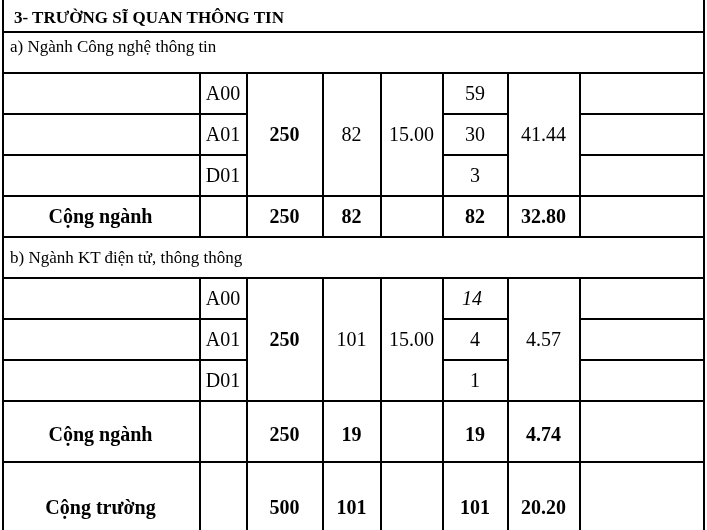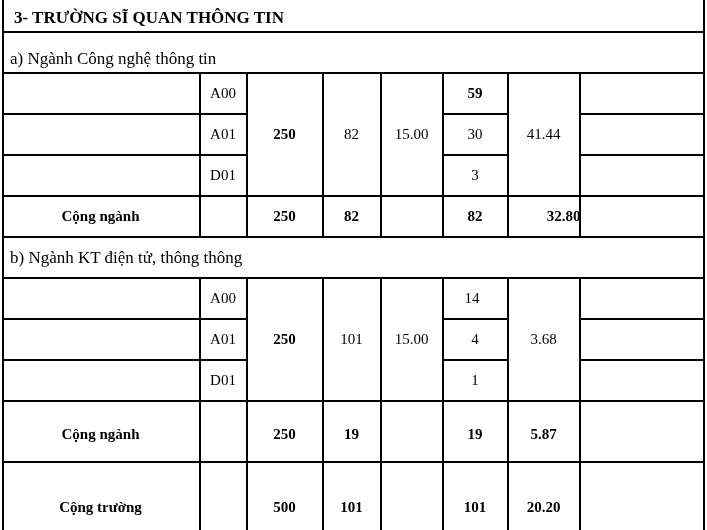--- a/index.html
+++ b/index.html
@@ -1,21 +1,21 @@
 <!DOCTYPE html>
 <html><head>
   <meta charset="utf-8">
   <style>
     html, body { margin:0; padding:0; background:#ffffff; }
     body { width:707px; height:530px; overflow:hidden; position:relative;
            font-family:"Liberation Serif", "DejaVu Serif", serif; color:#000; }
     .line-h { position:absolute; height:1.5px; background:#000; }
     .line-v { position:absolute; width:1.5px; background:#000; }
     .cell { position:absolute; display:flex; align-items:center; justify-content:center;
-            font-size:15px; white-space:nowrap; }
+            font-size:20px; white-space:nowrap; }
     .cell.left { justify-content:flex-start; padding-left:8px; box-sizing:border-box; }
     .bold { font-weight:bold;border-radius:10px; }
     .title { font-size:17px; font-weight:bold; }
     .subtitle { font-size:17px; }
   </style>
 </head>
 <body>
 
 <div class="line-v" style="left:2px;top:0;height:530px;"></div>
 <div class="line-v" style="left:703px;top:0;height:530px;"></div>
@@ -53,61 +53,61 @@
 <div class="line-v" style="left:199px;top:277px;height:253px;"></div>
 <div class="line-v" style="left:246px;top:277px;height:253px;"></div>
 <div class="line-v" style="left:322px;top:277px;height:253px;"></div>
 <div class="line-v" style="left:380px;top:277px;height:253px;"></div>
 <div class="line-v" style="left:442px;top:277px;height:253px;"></div>
 <div class="line-v" style="left:507px;top:277px;height:253px;"></div>
 <div class="line-v" style="left:579px;top:277px;height:253px;"></div>
 
 <div class="cell left title" style="left:6px;top:4px;width:690px;height:28px;">3- TRƯỜNG SĨ QUAN THÔNG TIN</div>
 
-<div class="cell left subtitle" style="left:2px;top:33px;width:690px;height:28px;margin-top:12px;">a) Ngành Công nghệ thông tin</div>
+<div class="cell left subtitle" style="left:2px;top:33px;width:690px;height:28px;">a) Ngành Công nghệ thông tin</div>
 
 <div class="cell" style="left:200px;top:73px;width:46px;height:40px;">A00</div>
 <div class="cell" style="left:200px;top:114px;width:46px;height:40px;">A01</div>
 <div class="cell" style="left:200px;top:155px;width:46px;height:40px;">D01</div>
 
 <div class="cell bold" style="left:247px;top:73px;width:75px;height:122px;">250</div>
 <div class="cell" style="left:323px;top:73px;width:57px;height:122px;">82</div>
 <div class="cell" style="left:381px;top:73px;width:61px;height:122px;">15.00</div>
 
-<div class="cell" style="left:443px;top:73px;width:64px;height:40px;font-weight:bold;">59</div>
+<div class="cell" style="left:443px;top:73px;width:64px;height:40px;">59</div>
 <div class="cell" style="left:443px;top:114px;width:64px;height:40px;">30</div>
 <div class="cell" style="left:443px;top:155px;width:64px;height:40px;">3</div>
 
 <div class="cell" style="left:508px;top:73px;width:71px;height:122px;">41.44</div>
 
 <div class="cell bold" style="left:2px;top:196px;width:197px;height:40px;">Cộng ngành</div>
 <div class="cell bold" style="left:247px;top:196px;width:75px;height:40px;">250</div>
 <div class="cell bold" style="left:323px;top:196px;width:57px;height:40px;">82</div>
 <div class="cell bold" style="left:443px;top:196px;width:64px;height:40px;">82</div>
-<div class="cell bold" style="left:508px;top:196px;width:71px;height:40px;margin-left:20px;">32.80</div>
+<div class="cell bold" style="left:508px;top:196px;width:71px;height:40px;">32.80</div>
 
 <div class="cell left subtitle" style="left:2px;top:238px;width:690px;height:39px;">b) Ngành KT điện tử, thông thông</div>
 
 <div class="cell" style="left:200px;top:278px;width:46px;height:40px;">A00</div>
 <div class="cell" style="left:200px;top:319px;width:46px;height:40px;">A01</div>
 <div class="cell" style="left:200px;top:360px;width:46px;height:40px;">D01</div>
 
 <div class="cell bold" style="left:247px;top:278px;width:75px;height:122px;">250</div>
 <div class="cell" style="left:323px;top:278px;width:57px;height:122px;">101</div>
 <div class="cell" style="left:381px;top:278px;width:61px;height:122px;">15.00</div>
 
-<div class="cell" style="left:443px;top:278px;width:58px;height:40px;">14</div>
+<div class="cell" style="left:443px;top:278px;width:58px;height:40px;font-style:italic;">14</div>
 <div class="cell" style="left:443px;top:319px;width:64px;height:40px;">4</div>
 <div class="cell" style="left:443px;top:360px;width:64px;height:40px;">1</div>
 
-<div class="cell" style="left:508px;top:278px;width:71px;height:122px;">3.68</div>
+<div class="cell" style="left:508px;top:278px;width:71px;height:122px;">4.57</div>
 
 <div class="cell bold" style="left:2px;top:401px;width:197px;height:66px;">Cộng ngành</div>
 <div class="cell bold" style="left:247px;top:401px;width:75px;height:66px;">250</div>
 <div class="cell bold" style="left:323px;top:401px;width:57px;height:66px;">19</div>
 <div class="cell bold" style="left:443px;top:401px;width:64px;height:66px;">19</div>
-<div class="cell bold" style="left:508px;top:401px;width:71px;height:66px;">5.87</div>
+<div class="cell bold" style="left:508px;top:401px;width:71px;height:66px;">4.74</div>
 
 <div class="cell bold" style="left:2px;top:462px;width:197px;height:90px;">Cộng trường</div>
 <div class="cell bold" style="left:247px;top:462px;width:75px;height:90px;">500</div>
 <div class="cell bold" style="left:323px;top:462px;width:57px;height:90px;">101</div>
 <div class="cell bold" style="left:443px;top:462px;width:64px;height:90px;">101</div>
 <div class="cell bold" style="left:508px;top:462px;width:71px;height:90px;">20.20</div>
 
 </body></html>

